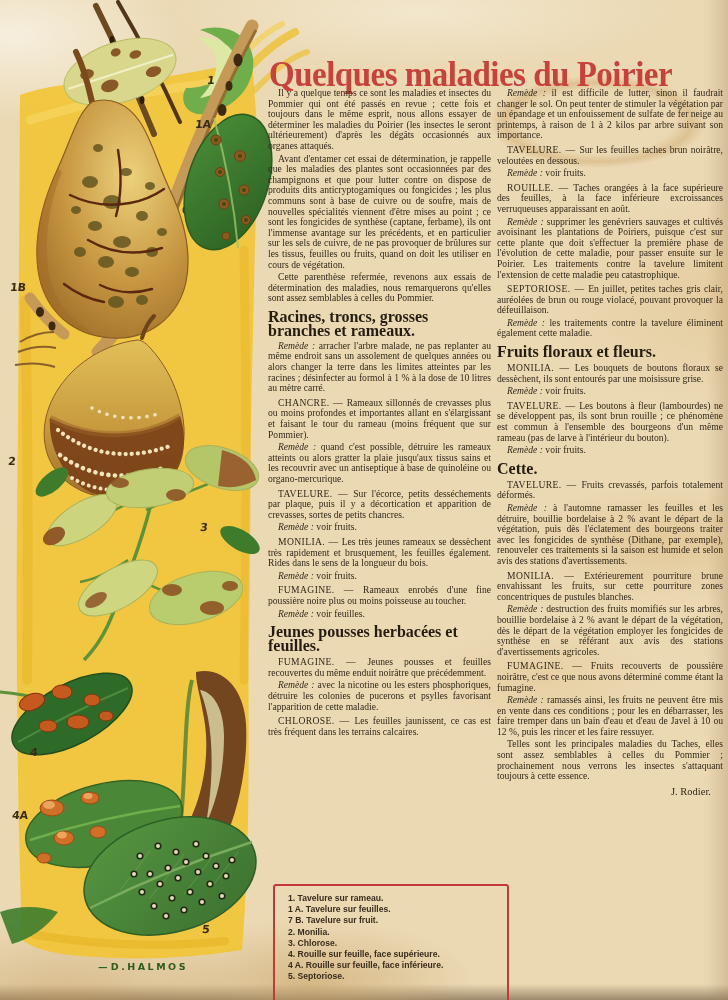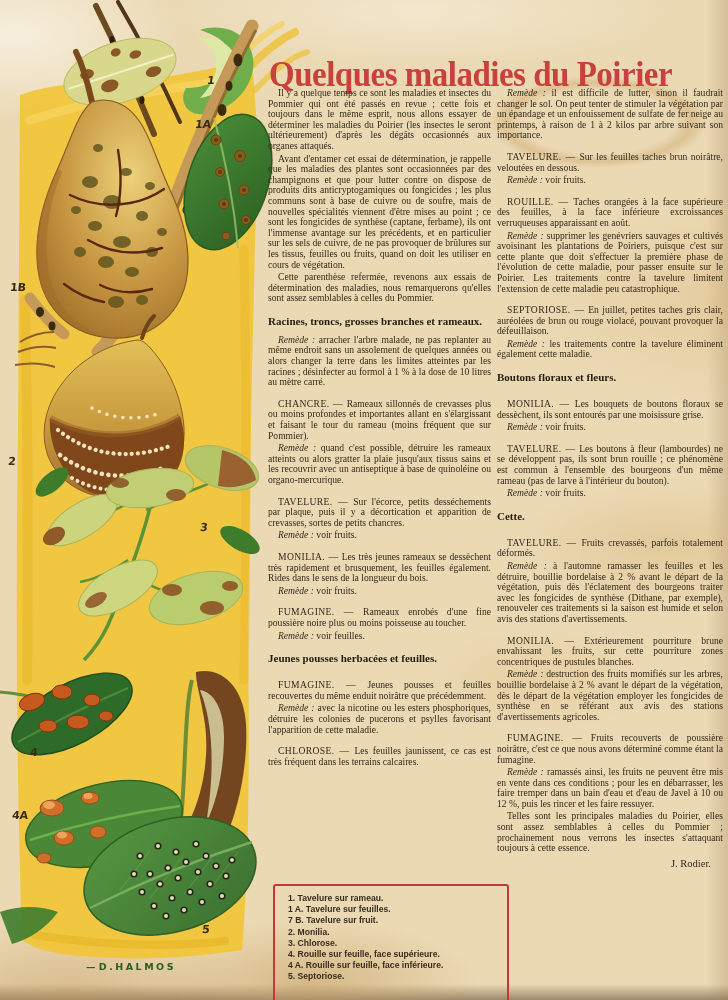--- a/index.html
+++ b/index.html
@@ -18,41 +18,41 @@
       radial-gradient(ellipse 320px 70px at 420px 12px, rgba(245,236,215,0.7), rgba(245,236,215,0) 78%),
       linear-gradient(to right, rgba(160,130,85,0) 97%, rgba(150,120,78,0.28) 100%),
       linear-gradient(to bottom, rgba(90,68,42,0) 98.4%, rgba(78,58,36,0.5) 100%);
   }
   .illu-svg{position:absolute;left:0;top:0;z-index:1;}
   .ill-label{
     position:absolute;z-index:3;font-family:"DejaVu Sans",sans-serif;
     font-weight:700;font-size:11px;color:#3a2c10;transform:skewX(-6deg);
   }
   .artist-sig{
-    position:absolute;left:86px;top:961px;z-index:3;
+    position:absolute;left:98px;top:961px;z-index:3;
     font-family:"DejaVu Sans",sans-serif;font-size:9.5px;font-weight:700;
     letter-spacing:2.5px;color:#2d5c20;
   }
   .artist-sig::before{content:"\2014\00a0";letter-spacing:0;}
   .page-title{
     position:absolute;left:269px;top:33px;width:456px;z-index:2;
     font-family:"Liberation Serif",serif;font-weight:700;font-size:33px;
     color:#c8413c;white-space:nowrap;letter-spacing:-0.5px;
     transform:scaleY(1.08);transform-origin:top left;
   }
   .col{position:absolute;top:88px;z-index:2;font-size:9.6px;line-height:10.6px;text-align:justify;}
   #col1{left:268px;width:223px;height:794px;overflow:hidden;}
   #col2{left:497px;width:226px;height:880px;overflow:hidden;}
   .col p{margin:0 0 2px 0;text-indent:10px;}
-  .col p.disease{margin-top:11px;}
+  .col p.disease{margin-top:4px;}
   .disease-lead{letter-spacing:0.4px;}
   .remede-lead{font-style:italic;}
   h3.heading{
     font-family:"Liberation Serif",serif;font-weight:700;
-    font-size:11px;line-height:22px;margin:6px 0 3px 0;color:#241c10;text-align:left;
+    font-size:16px;line-height:14px;margin:6px 0 3px 0;color:#241c10;text-align:left;
   }
   p.signature{text-align:right;font-weight:400;font-size:10.5px;margin-top:5px;padding-right:12px;text-indent:0;}
   .legend-box{
     position:absolute;left:273px;top:884px;width:215px;z-index:2;
     border:2px solid #c23a38;border-radius:3px;
     padding:7px 4px 23px 13px;
     font-family:"Liberation Sans",sans-serif;font-weight:700;
     font-size:8.6px;line-height:11.2px;color:#382c1c;
   }
 </style>
@@ -321,33 +321,33 @@
       <p class="disease"><span class="disease-lead">CHLOROSE. — </span>Les feuilles jaunissent, ce cas est très fréquent dans les terrains calcaires.</p>
     </div>
   <div class="col" id="col2">
       <p class="remede"><span class="remede-lead">Remède : </span>il est difficile de lutter, sinon il faudrait changer le sol. On peut tenter de stimuler la végétation par un épandage et un enfouissement de sulfate de fer neige au printemps, à raison de 1 à 2 kilos par arbre suivant son importance.</p>
       <p class="disease"><span class="disease-lead">TAVELURE. — </span>Sur les feuilles taches brun noirâtre, veloutées en dessous.</p>
       <p class="remede"><span class="remede-lead">Remède : </span>voir fruits.</p>
       <p class="disease"><span class="disease-lead">ROUILLE. — </span>Taches orangées à la face supérieure des feuilles, à la face inférieure excroissances verruqueuses apparaissant en août.</p>
       <p class="remede"><span class="remede-lead">Remède : </span>supprimer les genévriers sauvages et cultivés avoisinant les plantations de Poiriers, puisque c'est sur cette plante que doit s'effectuer la première phase de l'évolution de cette maladie, pour passer ensuite sur le Poirier. Les traitements contre la tavelure limitent l'extension de cette maladie peu catastrophique.</p>
       <p class="disease"><span class="disease-lead">SEPTORIOSE. — </span>En juillet, petites taches gris clair, auréolées de brun ou rouge violacé, pouvant provoquer la défeuillaison.</p>
       <p class="remede"><span class="remede-lead">Remède : </span>les traitements contre la tavelure éliminent également cette maladie.</p>
-      <h3 class="heading">Boutons floraux et fleurs.</h3>
+      <h3 class="heading">Fruits floraux et fleurs.</h3>
       <p class="disease"><span class="disease-lead">MONILIA. — </span>Les bouquets de boutons floraux se dessèchent, ils sont entourés par une moisissure grise.</p>
       <p class="remede"><span class="remede-lead">Remède : </span>voir fruits.</p>
       <p class="disease"><span class="disease-lead">TAVELURE. — </span>Les boutons à fleur (lambourdes) ne se développent pas, ils sont brun rouille ; ce phénomène est commun à l'ensemble des bourgeons d'un même rameau (pas de larve à l'intérieur du bouton).</p>
       <p class="remede"><span class="remede-lead">Remède : </span>voir fruits.</p>
       <h3 class="heading">Cette.</h3>
       <p class="disease"><span class="disease-lead">TAVELURE. — </span>Fruits crevassés, parfois totalement déformés.</p>
       <p class="remede"><span class="remede-lead">Remède : </span>à l'automne ramasser les feuilles et les détruire, bouillie bordelaise à 2 % avant le départ de la végétation, puis dès l'éclatement des bourgeons traiter avec les fongicides de synthèse (Dithane, par exemple), renouveler ces traitements si la saison est humide et selon avis des stations d'avertissements.</p>
       <p class="disease"><span class="disease-lead">MONILIA. — </span>Extérieurement pourriture brune envahissant les fruits, sur cette pourriture zones concentriques de pustules blanches.</p>
       <p class="remede"><span class="remede-lead">Remède : </span>destruction des fruits momifiés sur les arbres, bouillie bordelaise à 2 % avant le départ de la végétation, dès le départ de la végétation employer les fongicides de synthèse en se référant aux avis des stations d'avertissements agricoles.</p>
       <p class="disease"><span class="disease-lead">FUMAGINE. — </span>Fruits recouverts de poussière noirâtre, c'est ce que nous avons déterminé comme étant la fumagine.</p>
       <p class="remede"><span class="remede-lead">Remède : </span>ramassés ainsi, les fruits ne peuvent être mis en vente dans ces conditions ; pour les en débarrasser, les faire tremper dans un bain d'eau et d'eau de Javel à 10 ou 12 %, puis les rincer et les faire ressuyer.</p>
-      <p class="para">Telles sont les principales maladies du Poirier, elles sont assez semblables à celles du Pommier ; prochainement nous verrons les insectes s'attaquant toujours à cette essence.</p>
+      <p class="para">Telles sont les principales maladies du Taches, elles sont assez semblables à celles du Pommier ; prochainement nous verrons les insectes s'attaquant toujours à cette essence.</p>
       <p class="signature">J. Rodier.</p>
     </div>
 
   <div class="legend-box" id="legend">
       <div class="legend-item">1. Tavelure sur rameau.</div>
       <div class="legend-item">1 A. Tavelure sur feuilles.</div>
       <div class="legend-item">7 B. Tavelure sur fruit.</div>
       <div class="legend-item">2. Monilia.</div>
       <div class="legend-item">3. Chlorose.</div>
       <div class="legend-item">4. Rouille sur feuille, face supérieure.</div>

